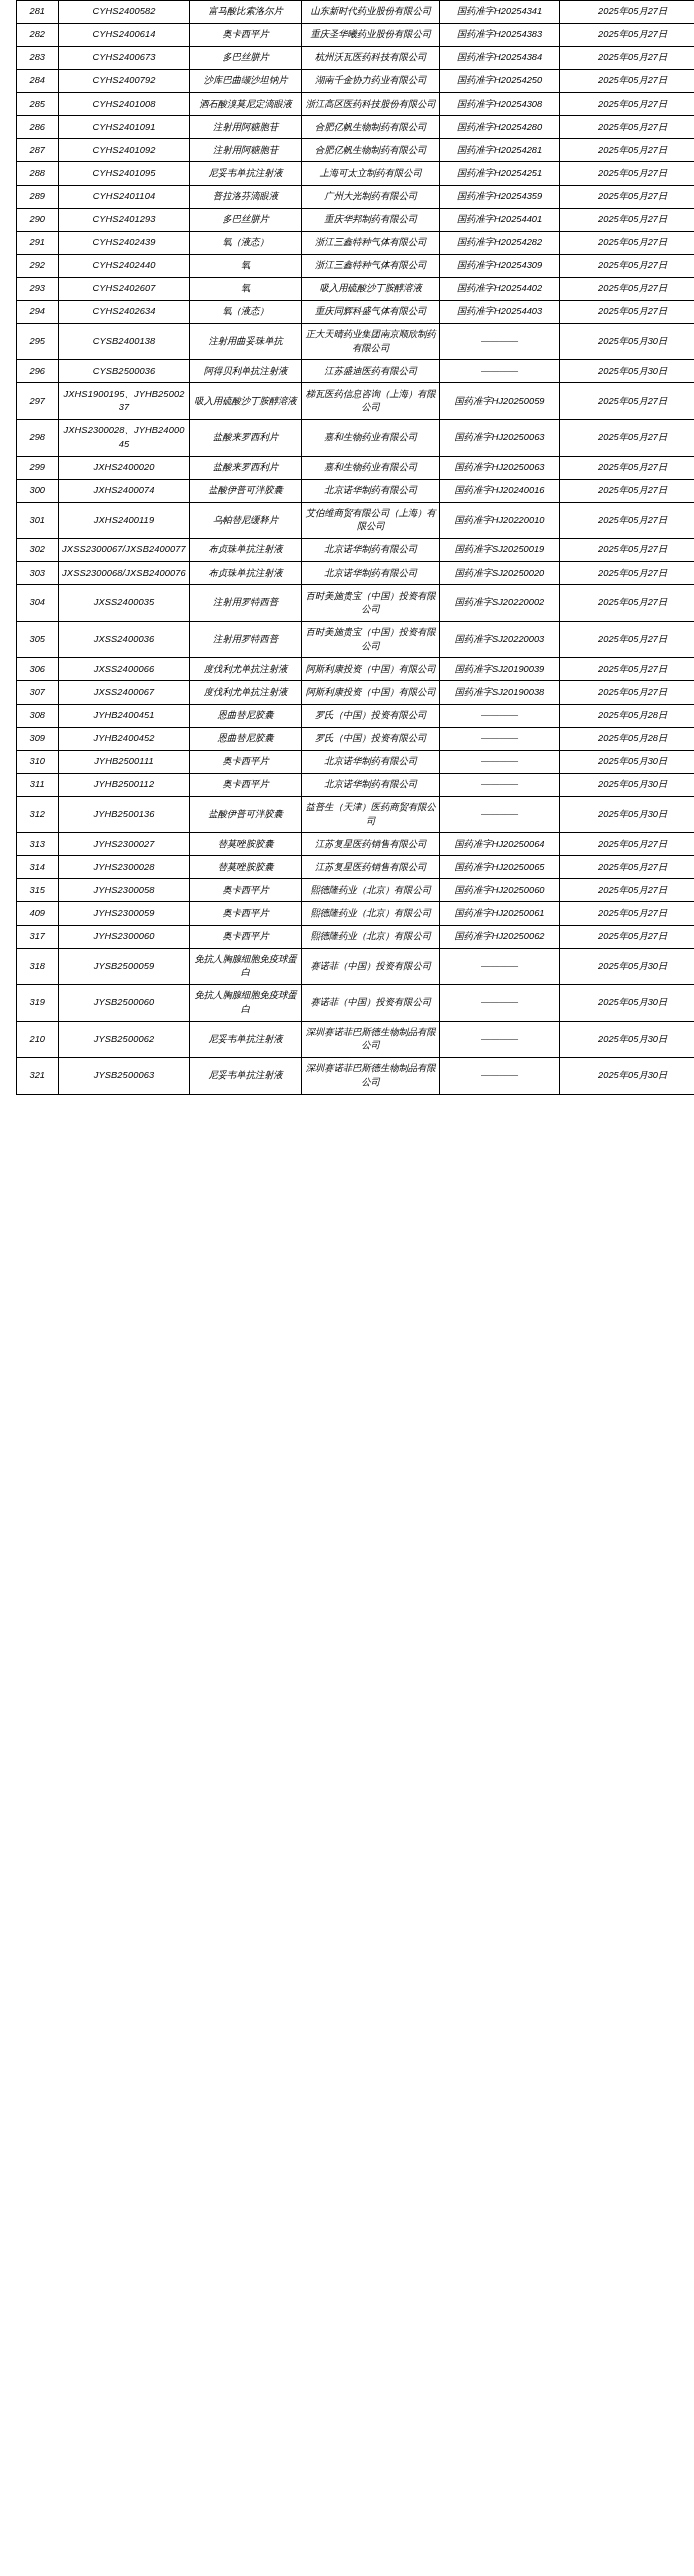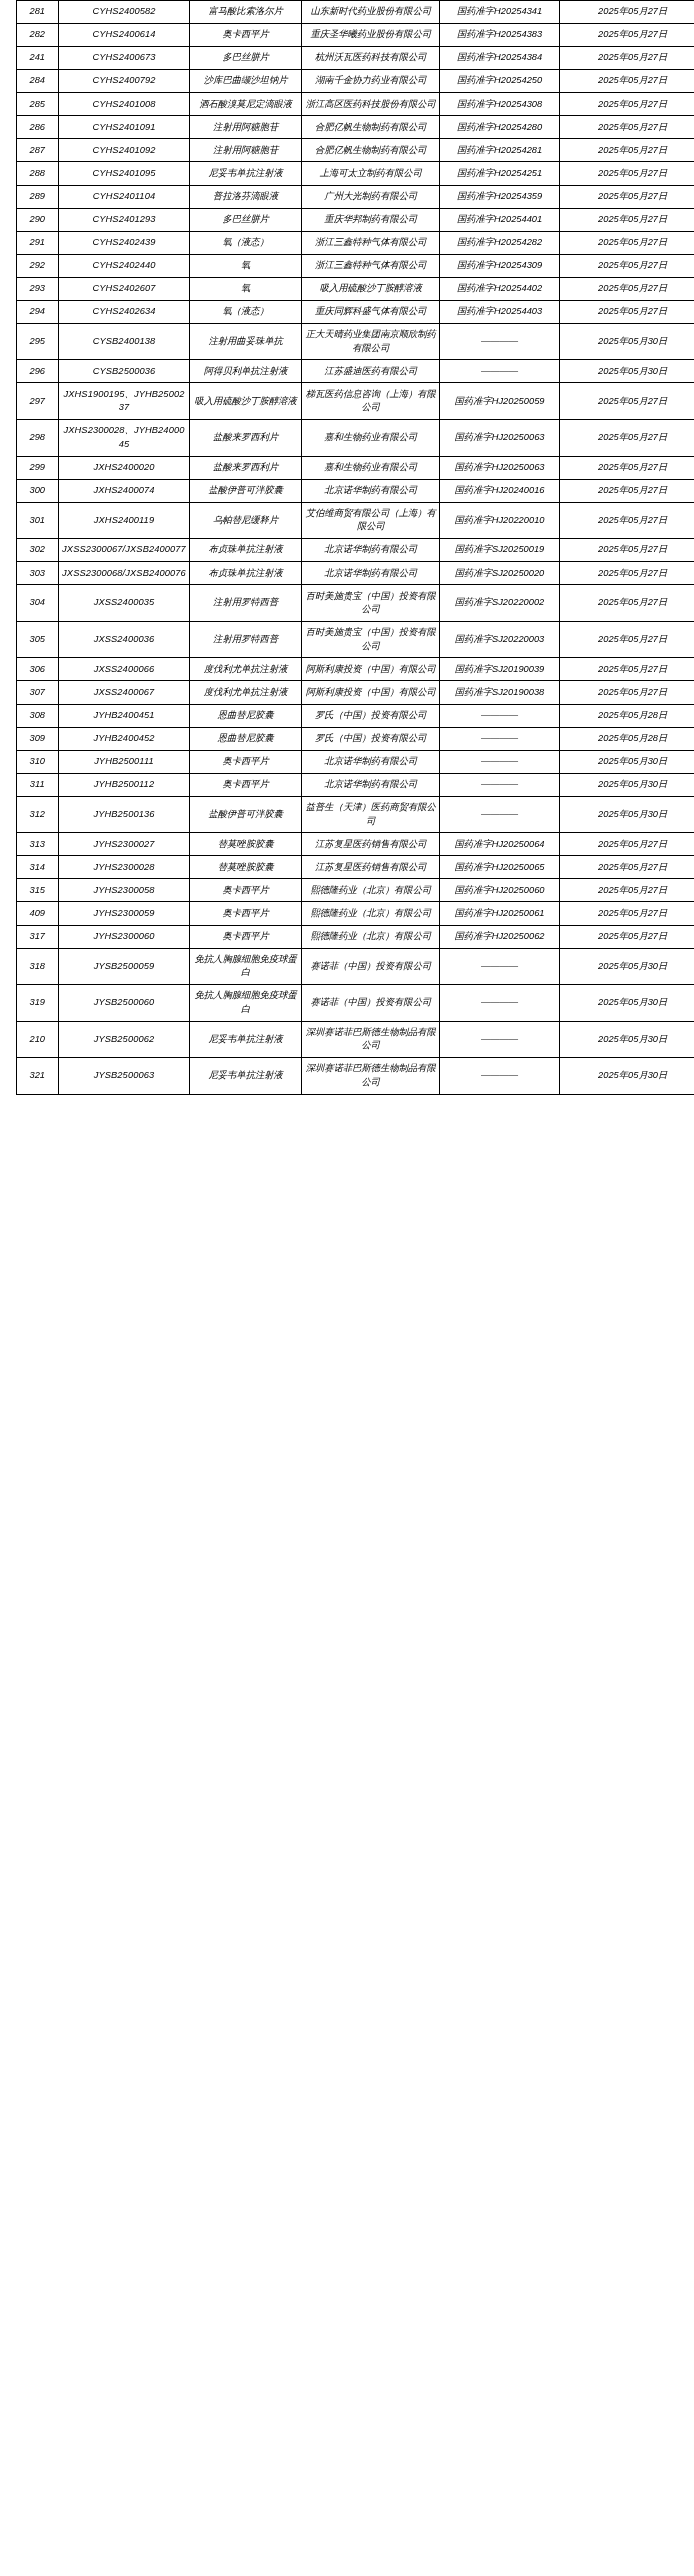--- a/index.html
+++ b/index.html
@@ -56,21 +56,21 @@
         </tr>
         <tr>
           <td class="col-idx">282</td>
           <td class="col-code">CYHS2400614</td>
           <td class="col-name">奥卡西平片</td>
           <td class="col-holder">重庆圣华曦药业股份有限公司</td>
           <td class="col-appr">国药准字H20254383</td>
           <td class="col-date">2025年05月27日</td>
         </tr>
         <tr>
-          <td class="col-idx">241</td>
+          <td class="col-idx">283</td>
           <td class="col-code">CYHS2400673</td>
           <td class="col-name">多巴丝肼片</td>
           <td class="col-holder">杭州沃瓦医药科技有限公司</td>
           <td class="col-appr">国药准字H20254384</td>
           <td class="col-date">2025年05月27日</td>
         </tr>
         <tr>
           <td class="col-idx">284</td>
           <td class="col-code">CYHS2400792</td>
           <td class="col-name">沙库巴曲缬沙坦钠片</td>

